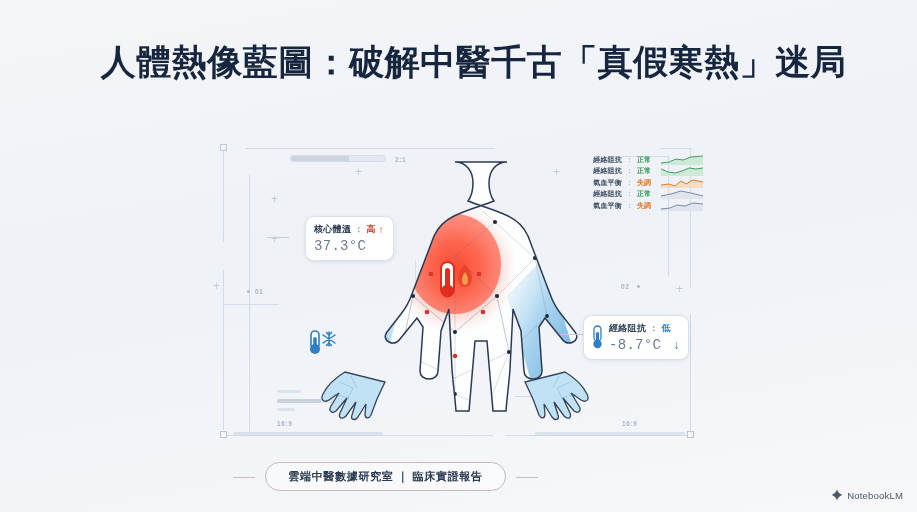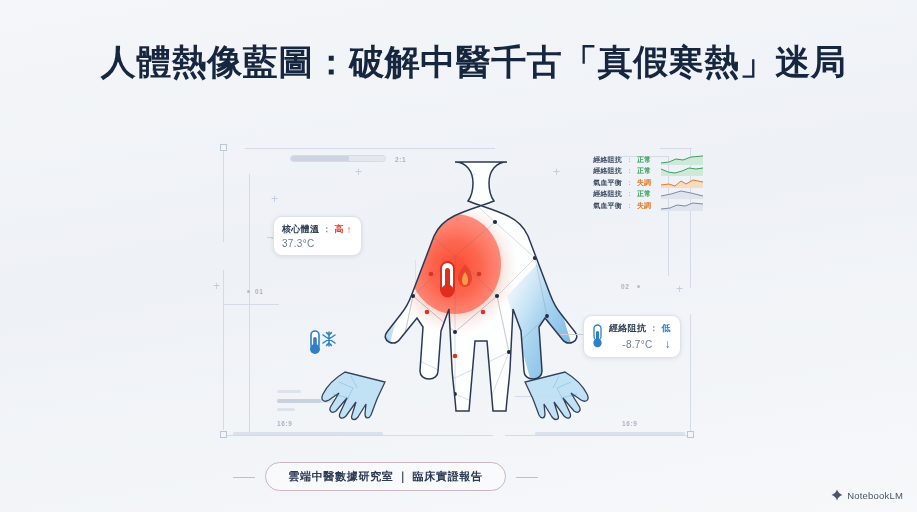--- a/index.html
+++ b/index.html
@@ -48,21 +48,21 @@
   
   .callout {
     position:absolute; background:#ffffff; border:1px solid #dbe2ec;
     border-radius:9px; padding:6px 9px 6px 8px;
     box-shadow:0 1px 4px rgba(40,60,90,.10);
     display:flex; align-items:center; gap:6px; white-space:nowrap;
   }
   .co-label { font-size:9px; color:#2b3b52; font-weight:bold; letter-spacing:.3px; }
   .co-val-hot  { font-size:9px; font-weight:bold; color:#e23d2e; }
   .co-val-cold { font-size:9px; font-weight:bold; color:#2f7fc4; }
-  .co-num { font-size:10px; color:#6d7b8d; letter-spacing:.3px; }
+  .co-num { font-size:14px; color:#6d7b8d; letter-spacing:.3px;font-family:Liberation Mono, monospace; }
   .arrow-up   { color:#e23d2e; font-size:10px; }
   .arrow-down { color:#2f7fc4; font-size:12px; }
   .leader { position:absolute; height:1px; background:#c5cedb; }
 
   
   #legend { position:absolute; left:373px; top:12px; width:125px; }
   .lg-row { display:flex; align-items:center; height:11.5px; gap:4px; }
   .lg-name { font-size:7px; color:#3c4a5e; font-weight:bold; letter-spacing:.2px;
              width:44px; text-align:right; }
   .lg-colon { font-size:7px; color:#8a96a8; }
@@ -318,21 +318,21 @@
       <span class="lg-colon">：</span>
       <span class="lg-stat-bad">失調</span>
       <svg class="spark" viewBox="0 0 42 10">
         <path d="M0 8 L9 7 L16 4 L24 5 L32 2 L42 3 L42 10 L0 10 Z" fill="#dfe4ed"></path>
         <path d="M0 8 L9 7 L16 4 L24 5 L32 2 L42 3" fill="none" stroke="#7d8ba3" stroke-width="1"></path>
       </svg>
     </div>
   </div>
 
   <div class="leader" style="left:62px; top:95px; width:22px;"></div>
-  <div class="callout" style="left:68px; top:74px;">
+  <div class="callout" style="left:100px; top:74px;">
     <div>
       <div style="display:flex; align-items:center; gap:3px;">
         <span class="co-label">核心體溫</span>
         <span class="co-label" style="color:#8a96a8;">：</span>
         <span class="co-val-hot">高</span>
         <span class="arrow-up">↑</span>
       </div>
       <div class="co-num" style="margin-top:2px;">37.3°C</div>
     </div>
   </div>

